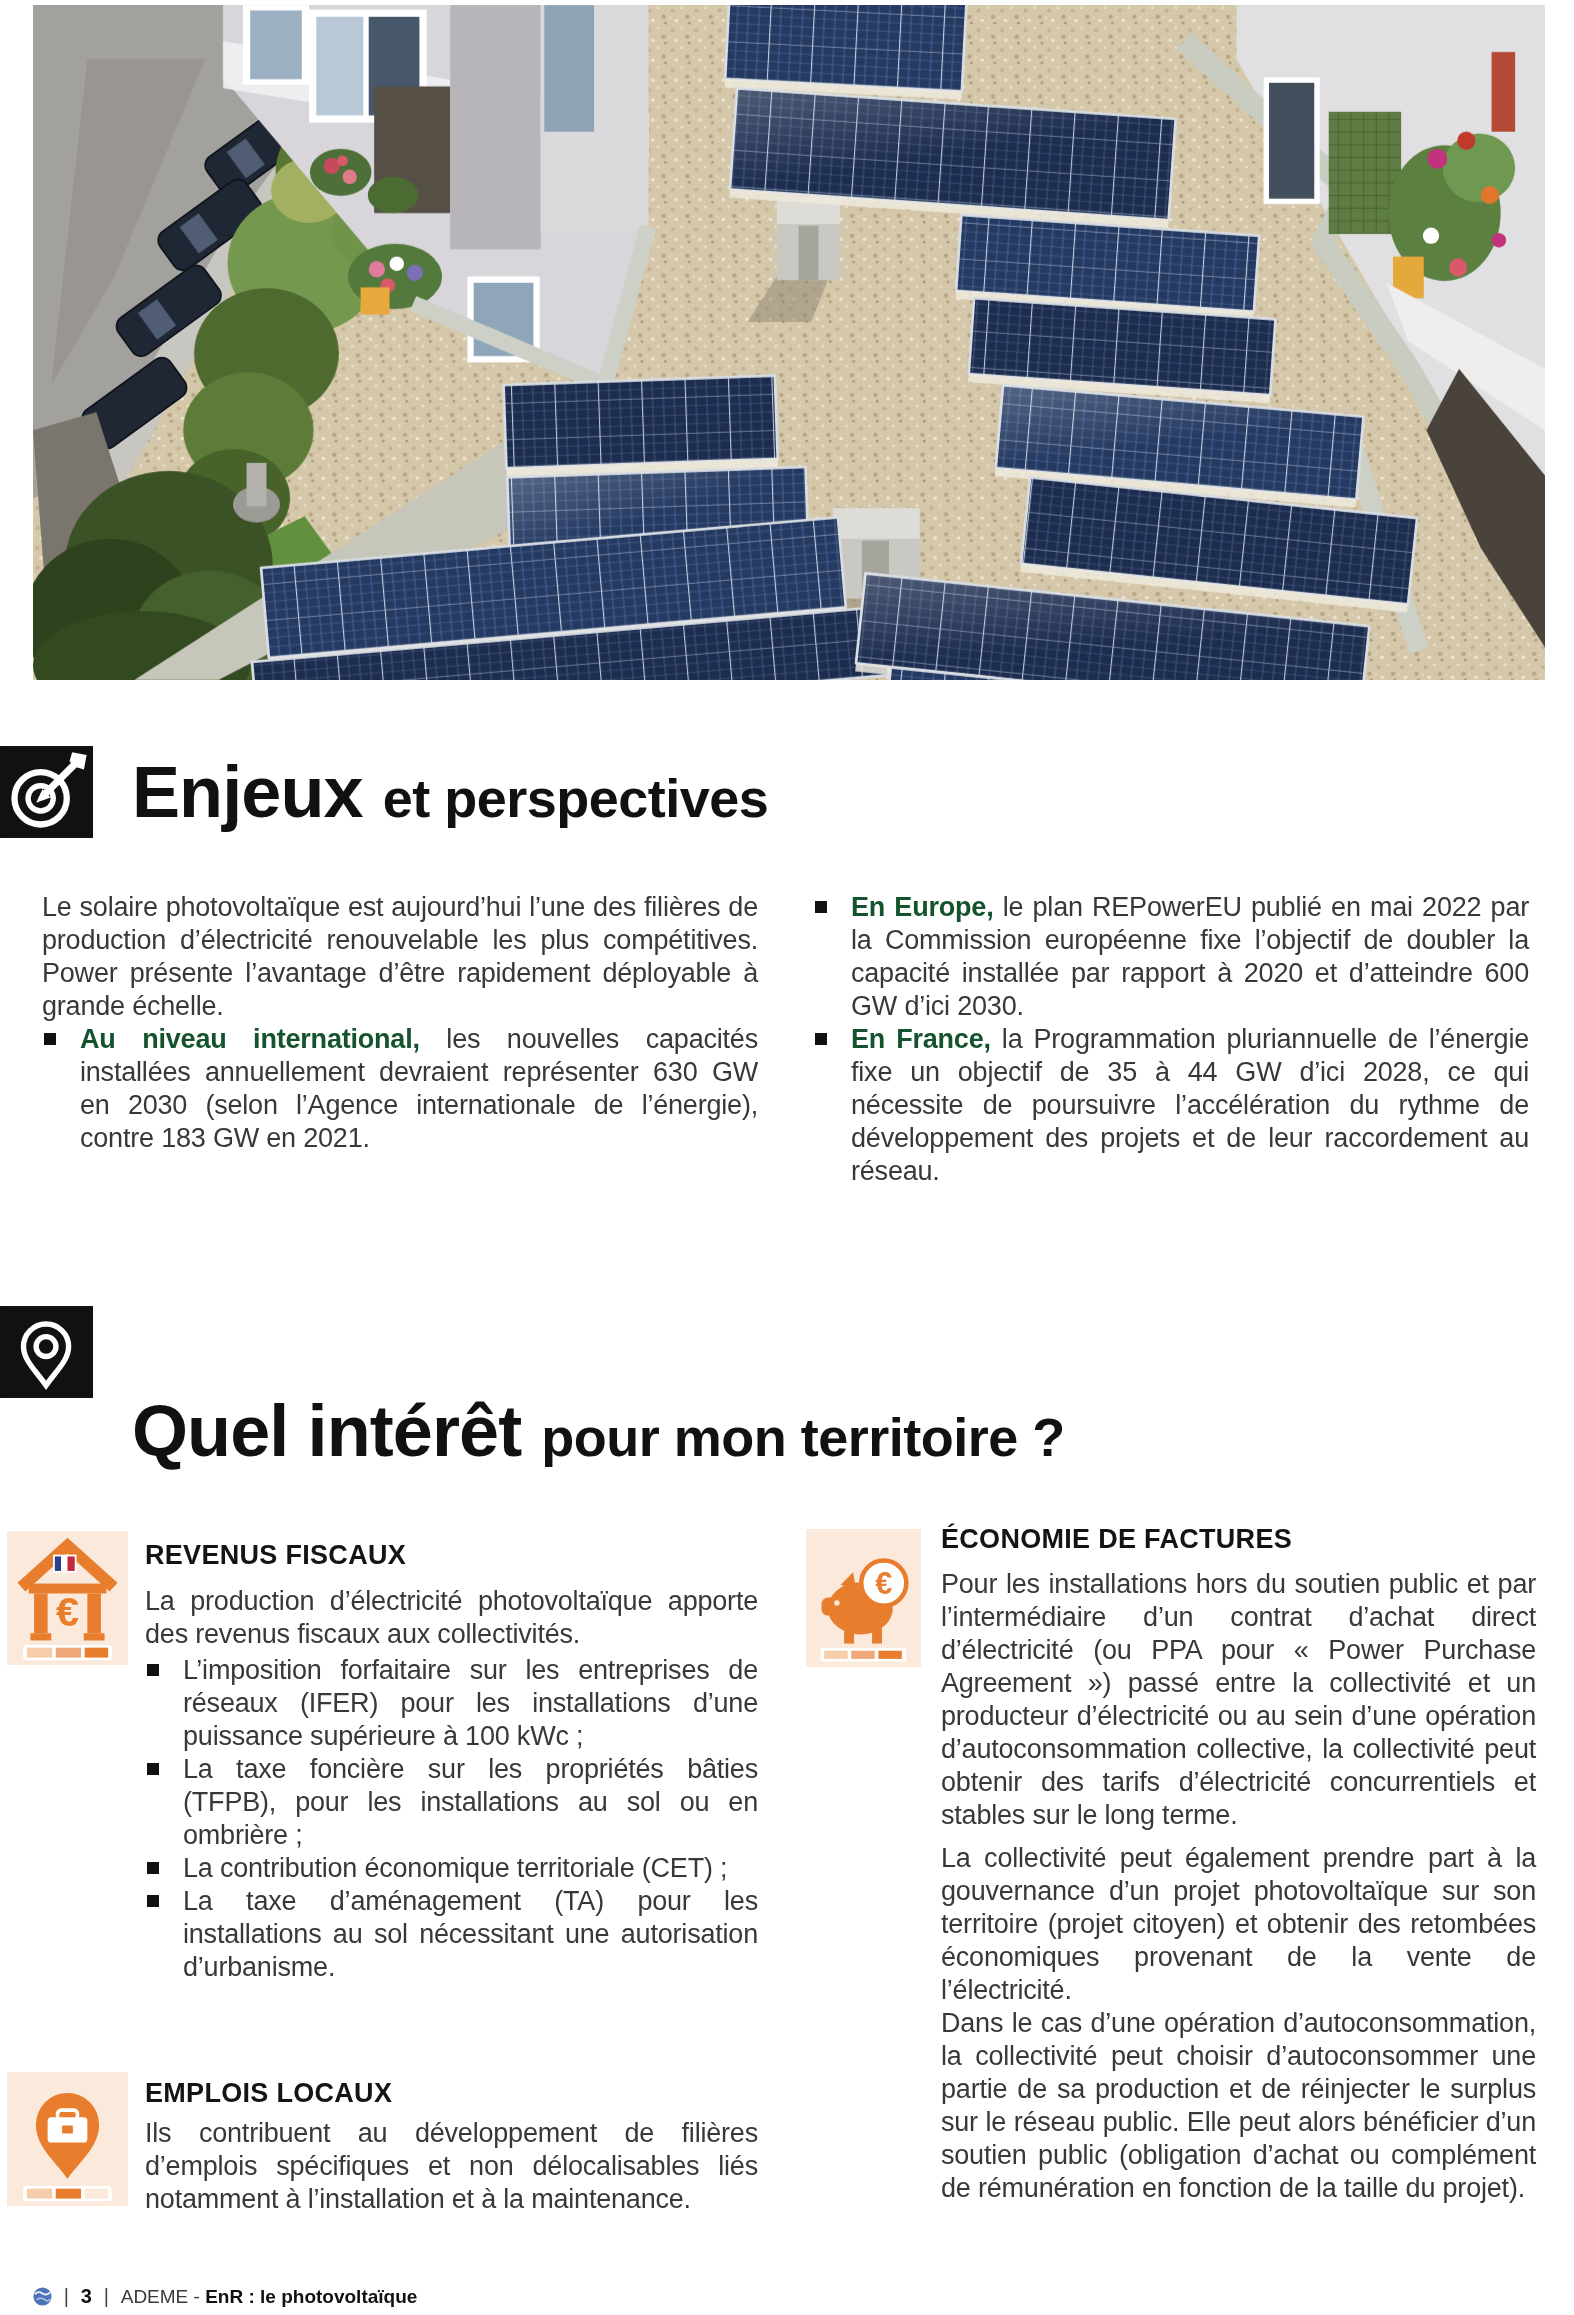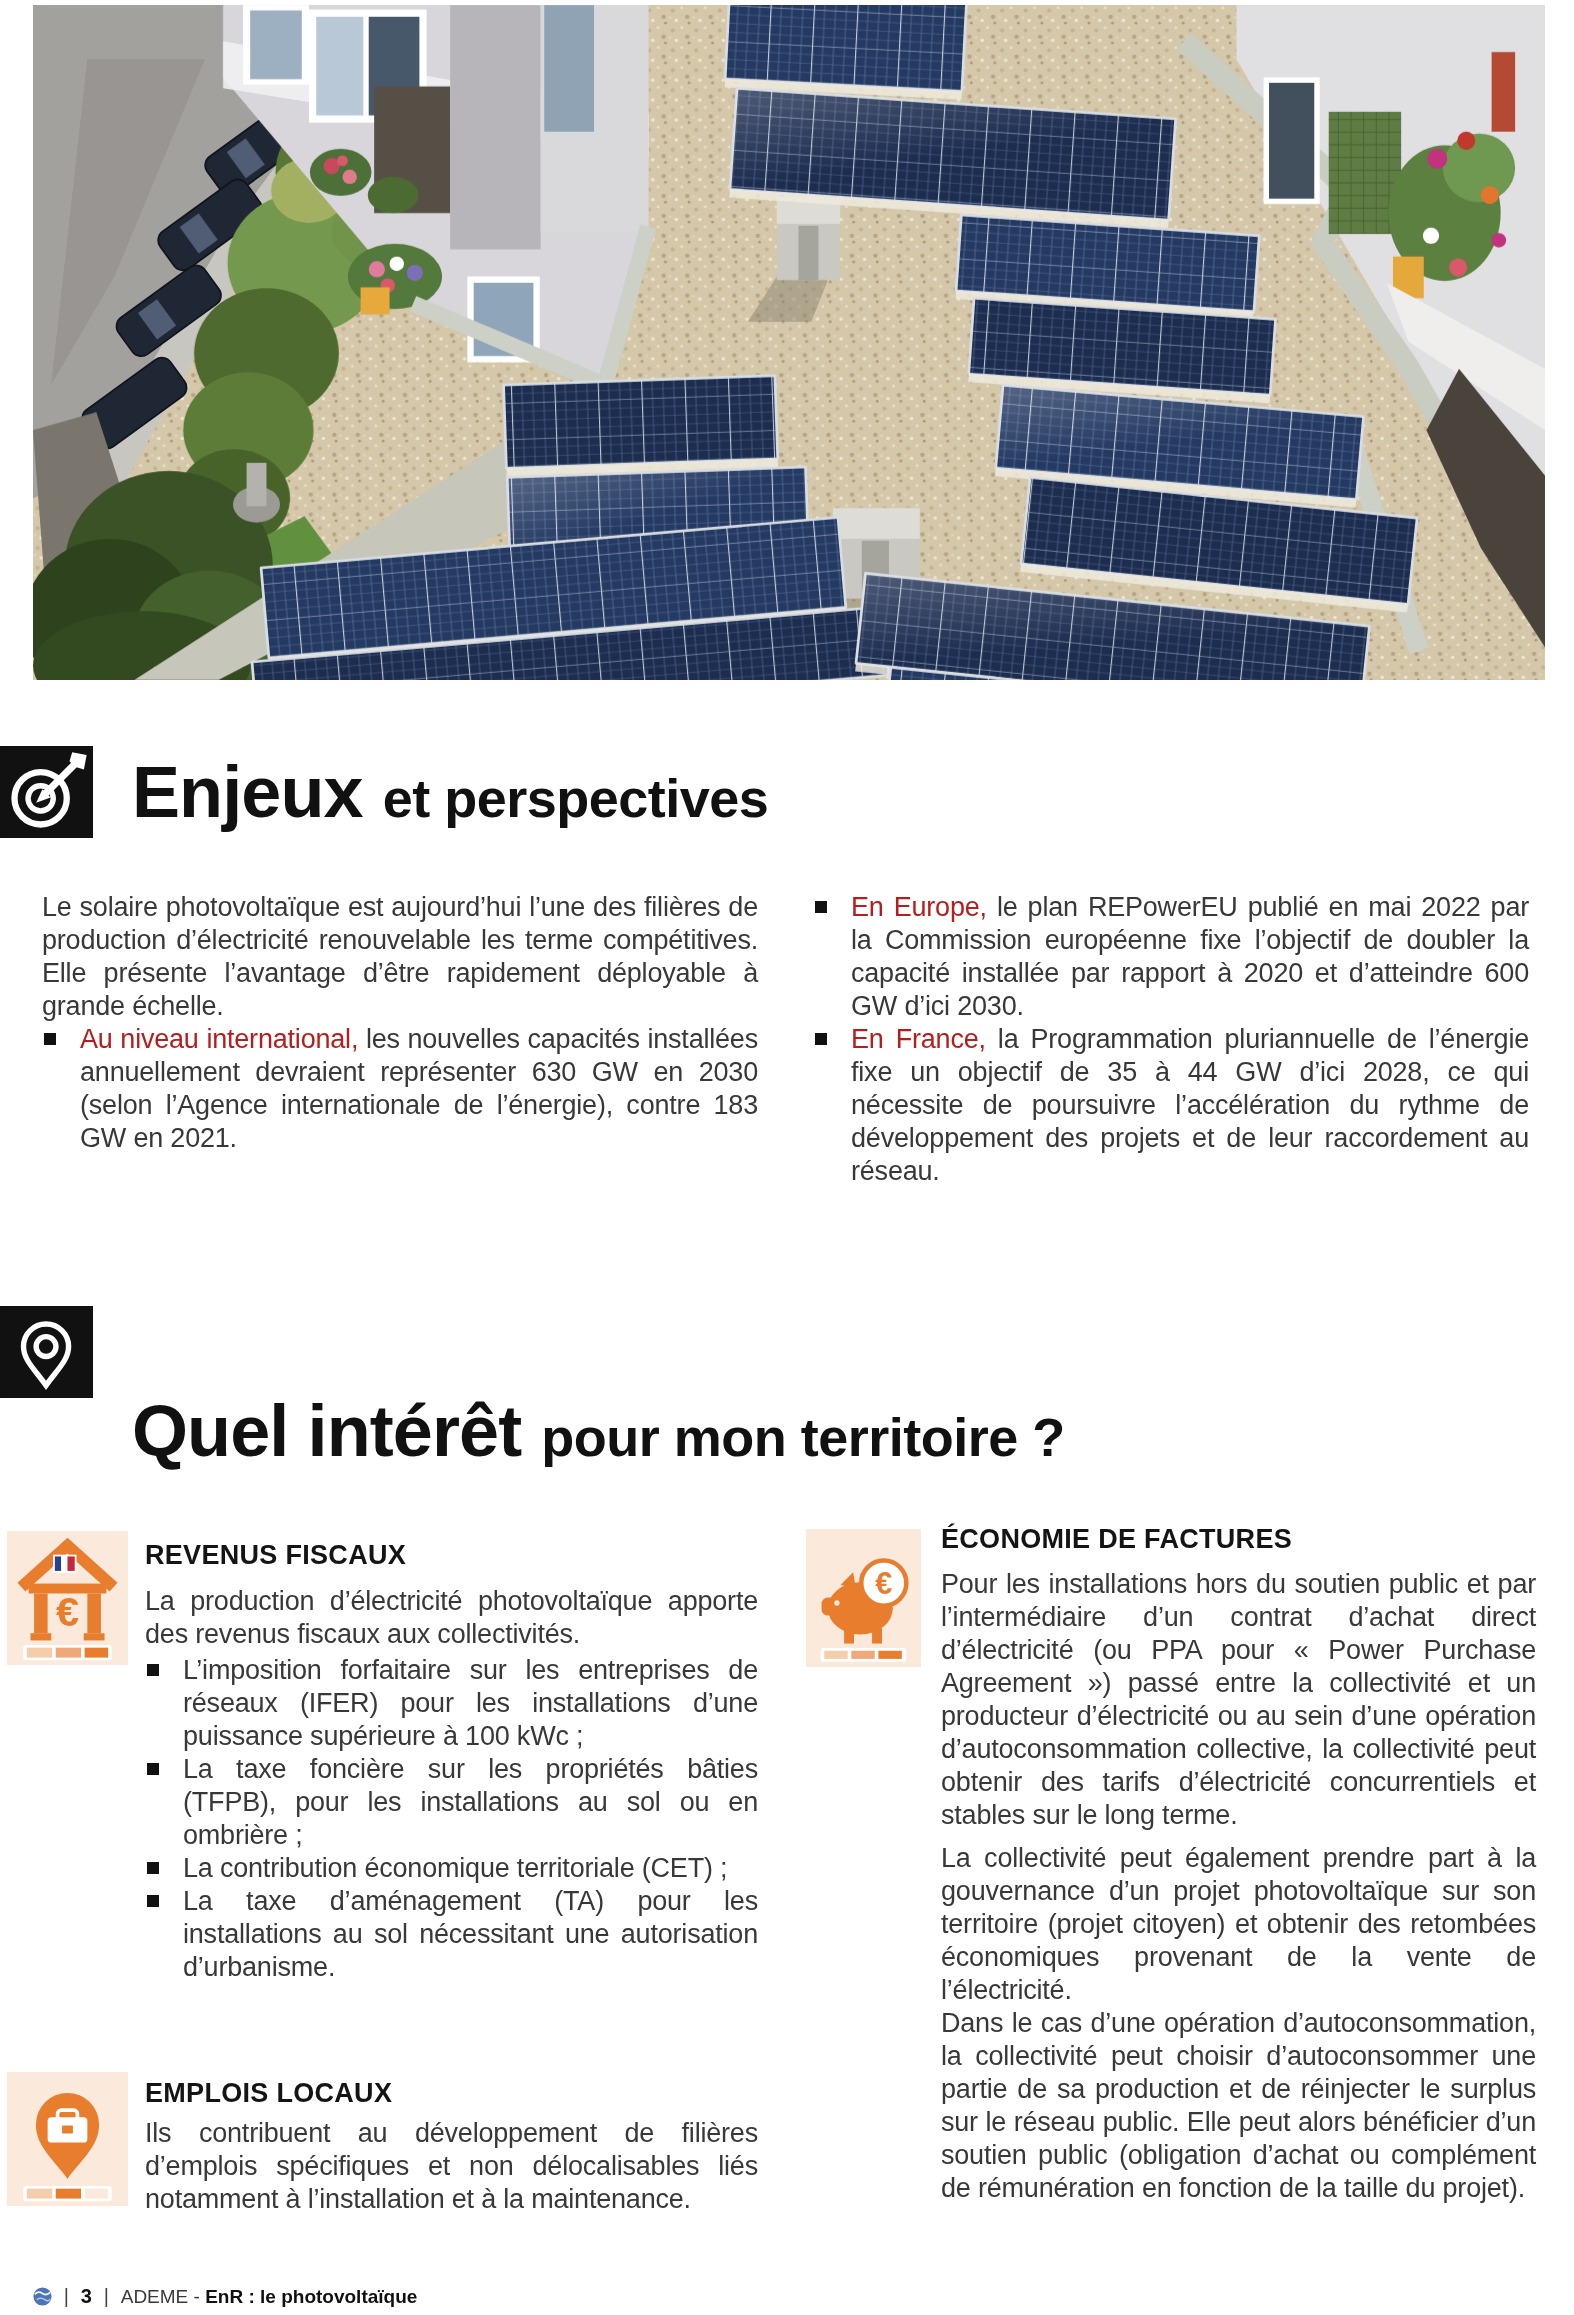--- a/index.html
+++ b/index.html
@@ -12,21 +12,21 @@
   .hicon{width:93px;height:92px;background:#111;}
   .hline{left:132px;white-space:nowrap;line-height:92px;color:#111;}
   .hline .big{font-size:72px;font-weight:700;letter-spacing:-0.9px;}
   .hline .small{font-size:54px;font-weight:700;margin-left:20px;letter-spacing:-0.5px;}
   
   .body-text{font-size:27px;line-height:33px;text-align:justify;letter-spacing:-0.2px;color:#383838;}
   .body-text p{margin:0;}
   ul.blist{list-style:none;margin:0;padding:0;}
   ul.blist li{position:relative;padding-left:38px;}
   ul.blist li .sq{position:absolute;left:1.8px;top:10px;width:11.8px;height:11.8px;background:#111;}
-  .lead{font-weight:400;color:#b91c1c;}
+  .lead{font-weight:700;color:#14532d;}
   
   .card-title{font-size:27px;font-weight:700;letter-spacing:0.3px;color:#141414;line-height:33px;white-space:nowrap;}
   .icon-tile{background:#FBE9DB;}
   
   .footer{left:33px;top:2285px;display:flex;align-items:center;gap:11.8px;font-size:19px;color:#3a3a3a;}
   .footer .pnum{font-weight:700;color:#111;font-size:20px;}
   .footer .sep{color:#444;font-size:20px;}
   .footer b{color:#111;}
 </style>
 </head>
@@ -248,21 +248,21 @@
       <line x1="49" y1="54" x2="88" y2="15" stroke="#fff" stroke-width="8"></line>
       <polygon points="40,63 56,57 47,48" fill="#fff"></polygon>
       <polygon points="80,7 96,10 93,26 83,23 77,17" fill="#fff"></polygon>
     </svg>
   </div>
   <div class="abs hline" style="top:746px;">
     <span class="big">Enjeux</span><span class="small">et perspectives</span>
   </div>
 
   <div class="abs body-text" style="left:42px;top:891px;width:716px;">
-    <p>Le solaire photovoltaïque est aujourd’hui l’une des filières de production d’électricité renouvelable les terme compétitives. Elle présente l’avantage d’être rapidement déployable à grande échelle.</p>
+    <p>Le solaire photovoltaïque est aujourd’hui l’une des filières de production d’électricité renouvelable les plus compétitives. Power présente l’avantage d’être rapidement déployable à grande échelle.</p>
     <ul class="blist">
       <li>
         <span class="sq"></span><span class="lead">Au niveau international,</span><span> les nouvelles capacités installées annuellement devraient représenter 630 GW en 2030 (selon l’Agence internationale de l’énergie), contre 183 GW en 2021.</span>
       </li>
     </ul>
   </div>
 
   <div class="abs body-text" style="left:813px;top:891px;width:716px;">
     <ul class="blist">
       <li>

